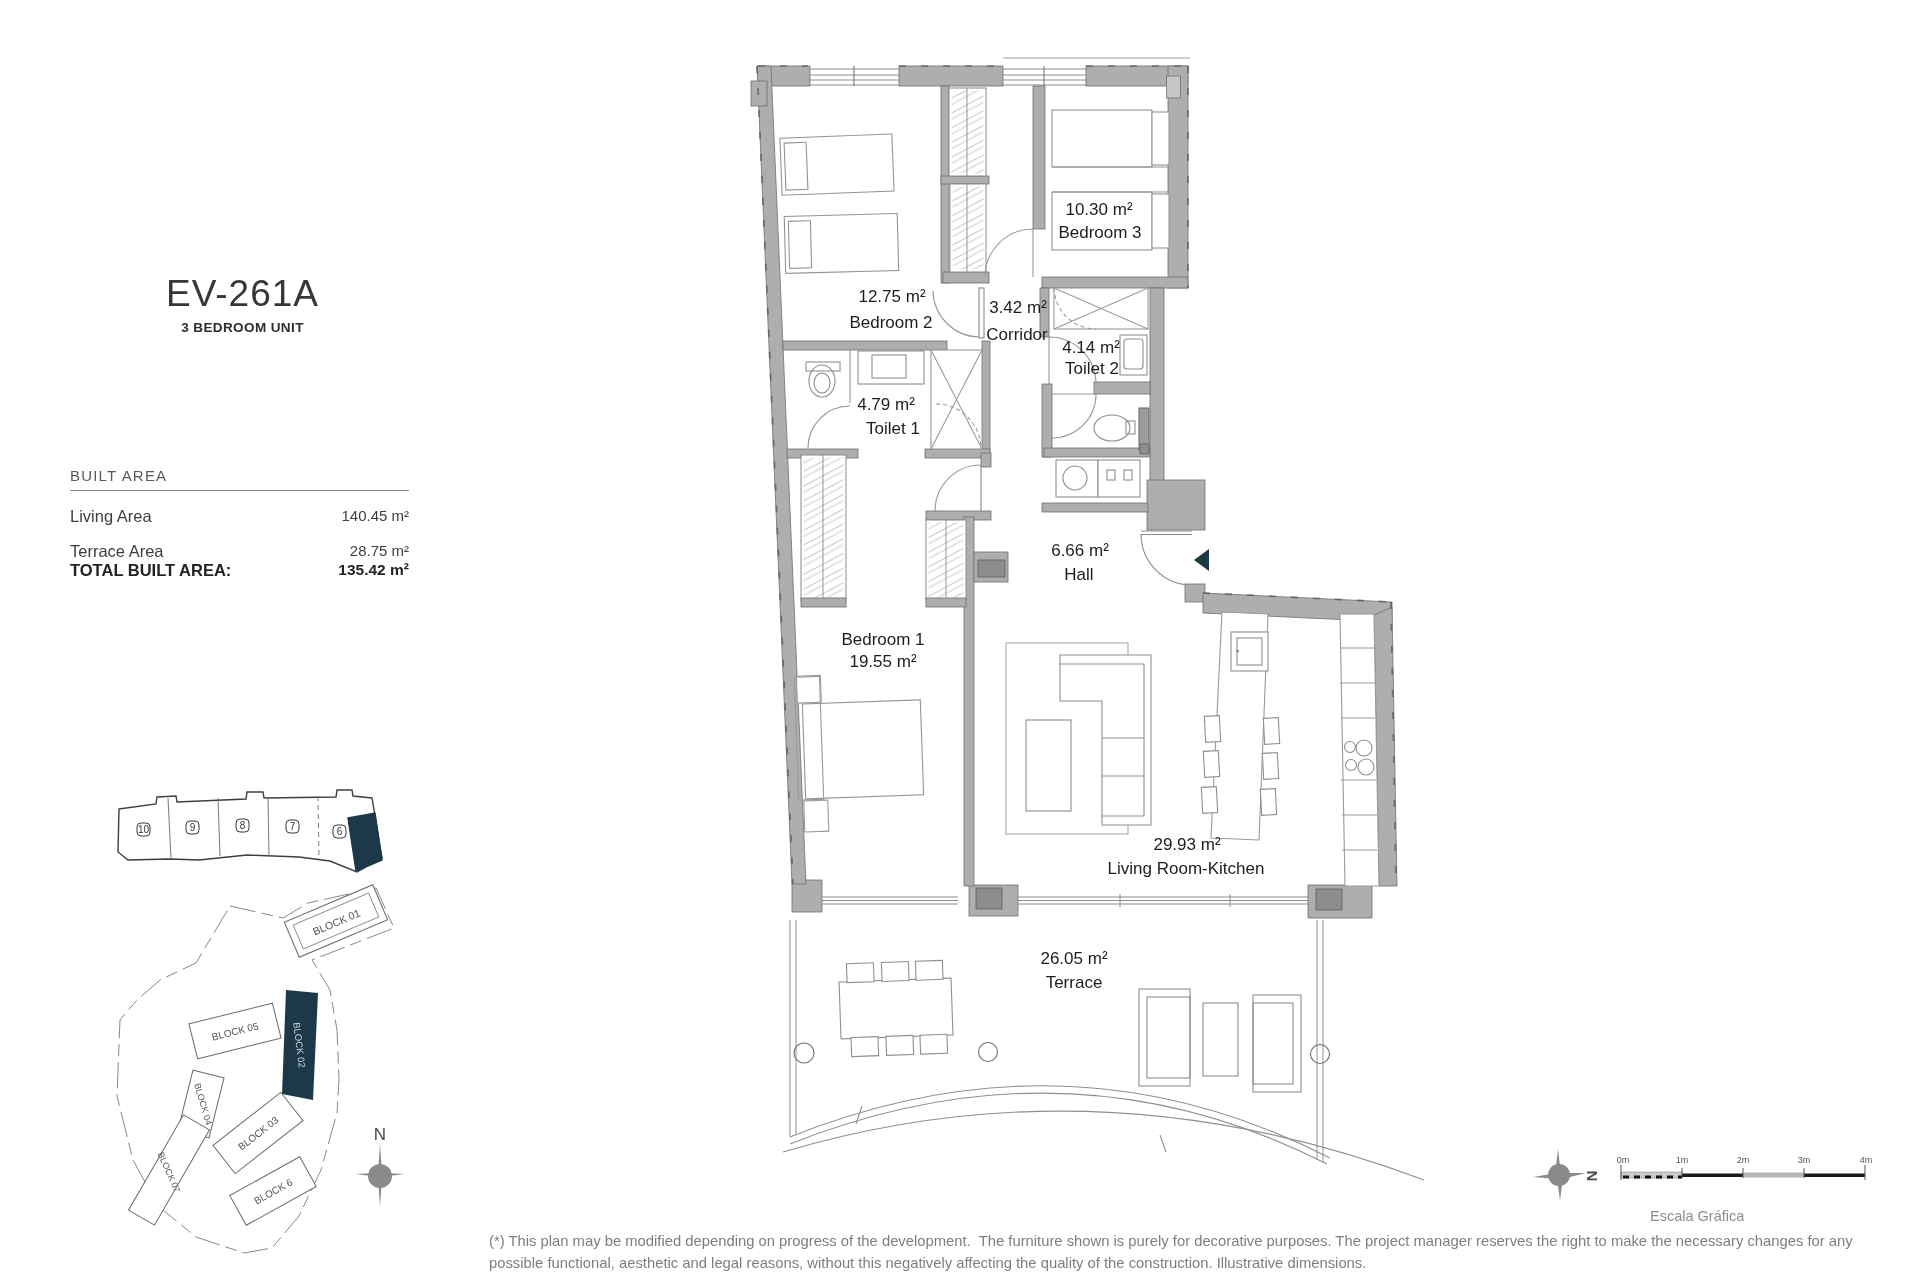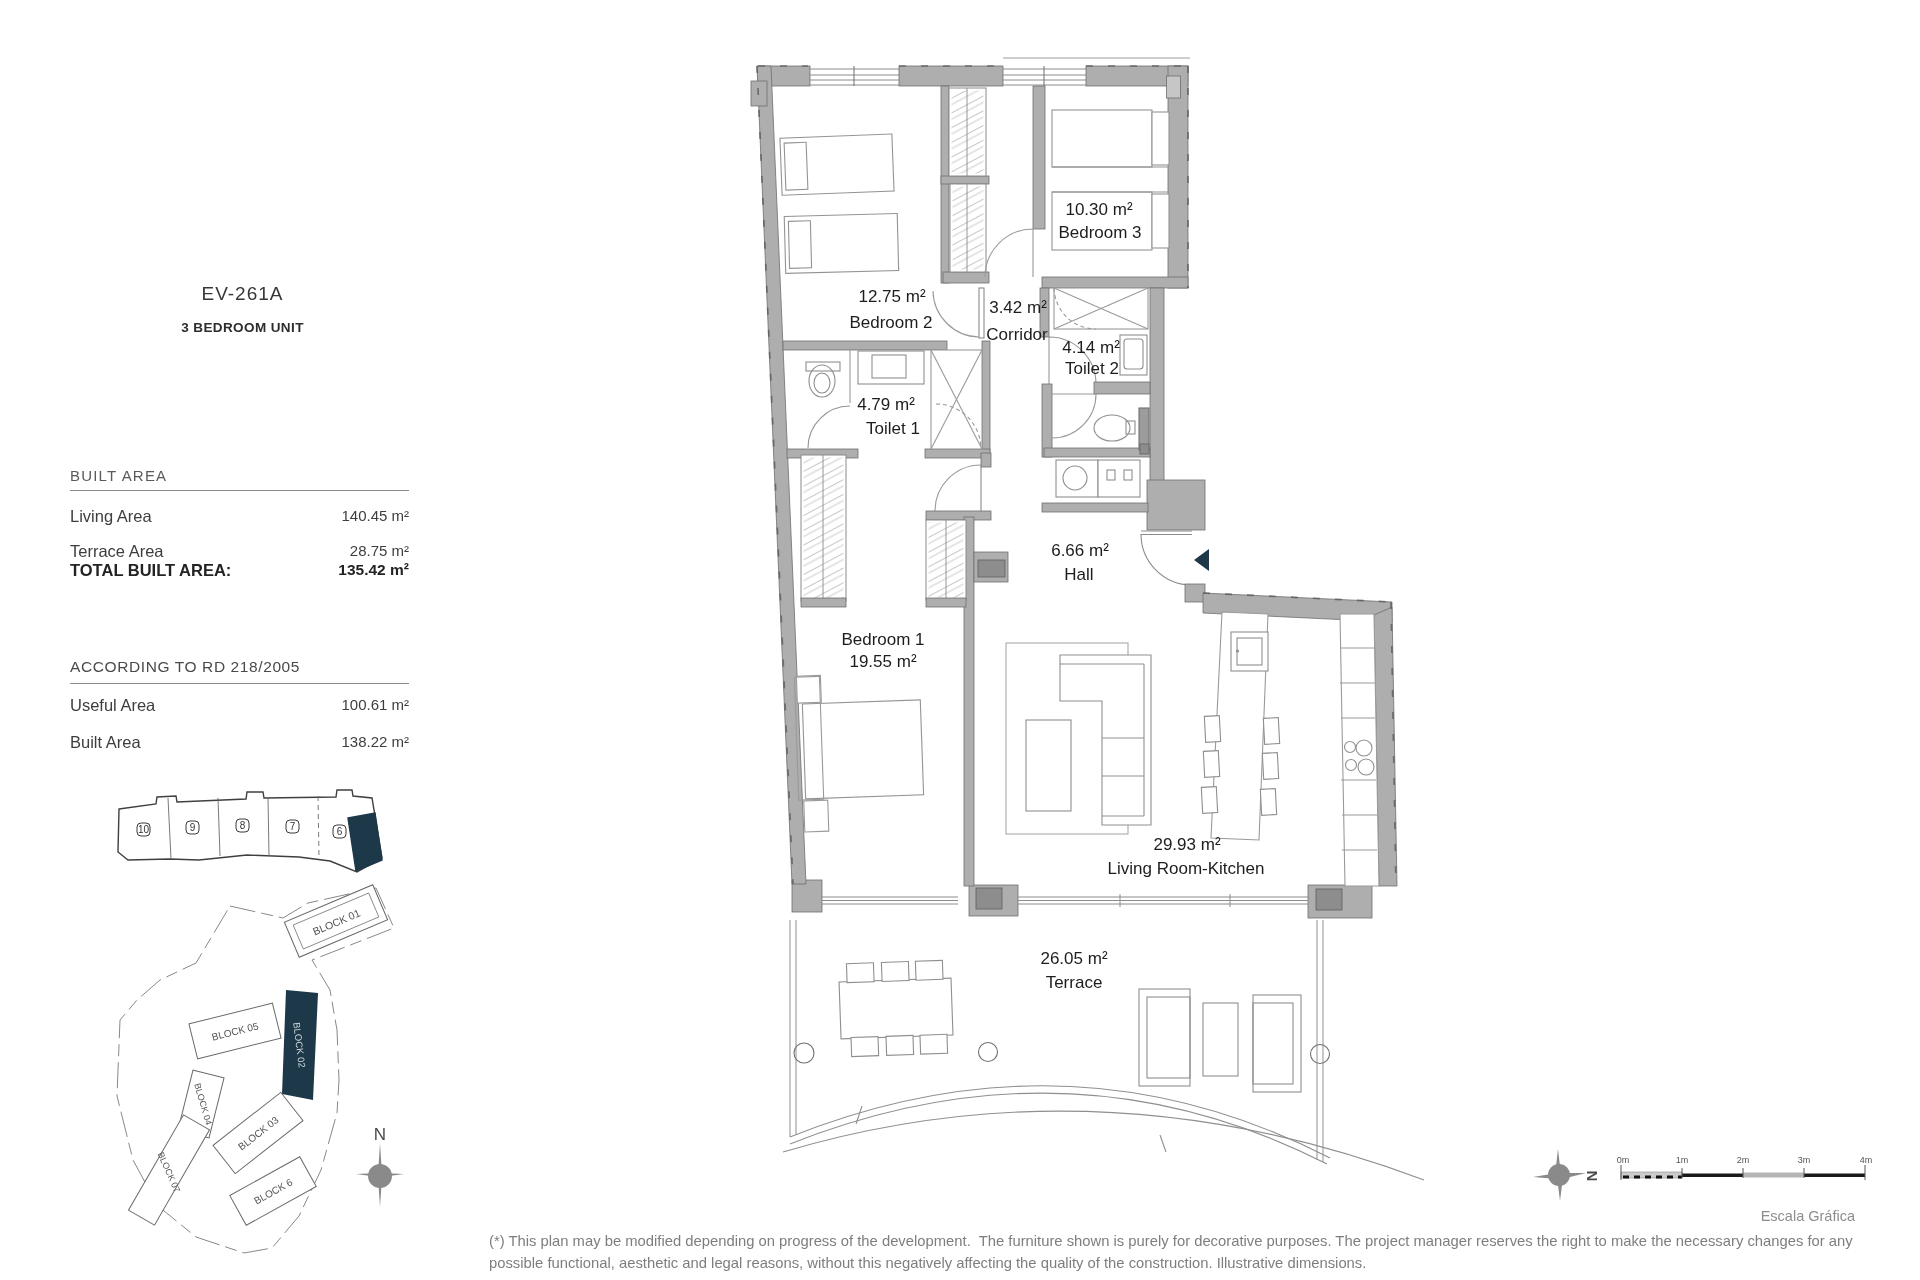--- a/index.html
+++ b/index.html
@@ -8,53 +8,44 @@
   .abs{position:absolute;}
   svg text{font-family:"Liberation Sans", sans-serif;}
 </style>
 </head>
 <body>
 <div id="page">
 
 <div class="abs" style="left:70px;top:274px;width:345px;text-align:center;color:#262626;">
 
 
-  <div style="font-size:19px;letter-spacing:1px;line-height:39px;color:#373737;">EV-261A</div>
+  <div style="font-size:37px;letter-spacing:1px;line-height:39px;color:#373737;">EV-261A</div>
 
 
   <div style="font-size:13.5px;font-weight:bold;letter-spacing:0.4px;line-height:30px;color:#2d2d2d;">3 BEDROOM UNIT</div>
 </div>
 
 <div class="abs" style="left:70px;top:467px;width:339px;color:#3e3e3e;">
 
   <div style="font-size:15px;letter-spacing:1.2px;color:#5a5a5a;">BUILT AREA</div>
   <div style="height:1px;background:#8a8a8a;margin-top:6px;"></div>
 
   <div style="margin-top:16px;font-size:16.5px;">Living Area<span style="float:right;font-size:15px;">140.45 m²</span></div>
 
   <div style="margin-top:16px;font-size:16.5px;">Terrace Area<span style="float:right;font-size:15px;">28.75 m²</span></div>
 
   <div style="font-size:16.5px;font-weight:bold;color:#232323;">TOTAL BUILT AREA:<span style="float:right;font-size:15.5px;">135.42 m²</span></div>
 </div>
 
-<div class="abs" style="left:70px;top:658px;width:339px;color:#3e3e3e;">
-
-  <div style="font-size:15.5px;letter-spacing:0.6px;color:#4a4a4a;">ACCORDING TO RD 218/2005</div>
-  <div style="height:1px;background:#8a8a8a;margin-top:7px;"></div>
-
-  <div style="margin-top:12px;font-size:16.5px;">Useful Area<span style="float:right;font-size:15px;">100.61 m²</span></div>
-
-  <div style="margin-top:18px;font-size:16.5px;">Built Area<span style="float:right;font-size:15px;">138.22 m²</span></div>
-</div>
 
 <div class="abs" style="left:132px;top:842px;width:200px;text-align:center;font-size:15px;font-weight:bold;color:#2a5568;">First floor</div>
 
 <div class="abs" style="left:489px;top:1231px;width:1420px;color:#7e7e7e;font-size:14.8px;line-height:21.5px;">(*) This plan may be modified depending on progress of the development.&nbsp; The furniture shown is purely for decorative purposes. The project manager reserves the right to make the necessary changes for any<br>possible functional, aesthetic and legal reasons, without this negatively affecting the quality of the construction. Illustrative dimensions.</div>
 
-<div class="abs" style="left:1650px;top:1208px;width:205px;text-align:right;color:#8d8d8d;font-size:14.5px;">Escala Gráfica</div>
+<div class="abs" style="left:1650px;top:1208px;width:205px;color:#8d8d8d;font-size:14.5px;">Escala Gráfica</div>
 
 <svg class="abs" style="left:0;top:0;" width="1920" height="1280" viewBox="0 0 1920 1280">
 <defs>
 <pattern id="hatch" width="13" height="13" patternUnits="userSpaceOnUse" patternTransform="rotate(62)">
   <rect width="13" height="13" fill="#ffffff"></rect>
   <line x1="0" y1="0" x2="0" y2="13" stroke="#8d8d8d" stroke-width="1"></line>
   <line x1="6" y1="0" x2="6" y2="13" stroke="#b5b5b5" stroke-width="0.7"></line>
 </pattern>
 </defs>
 <g id="plan" stroke-linecap="butt">

